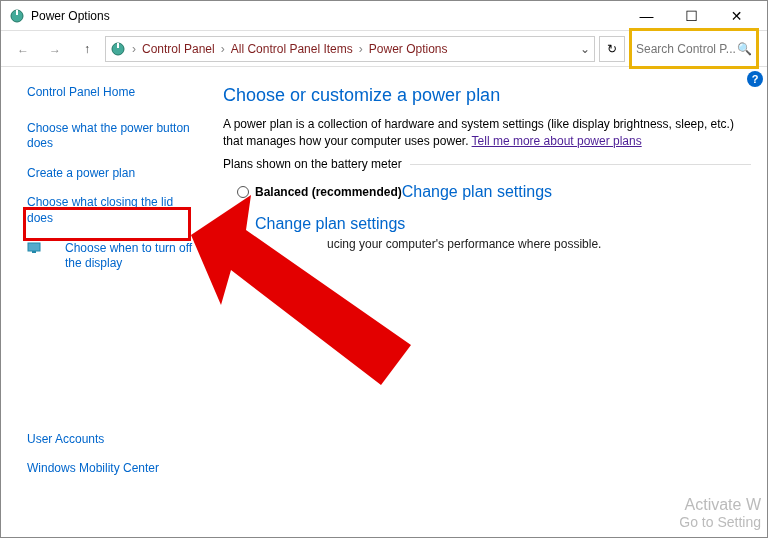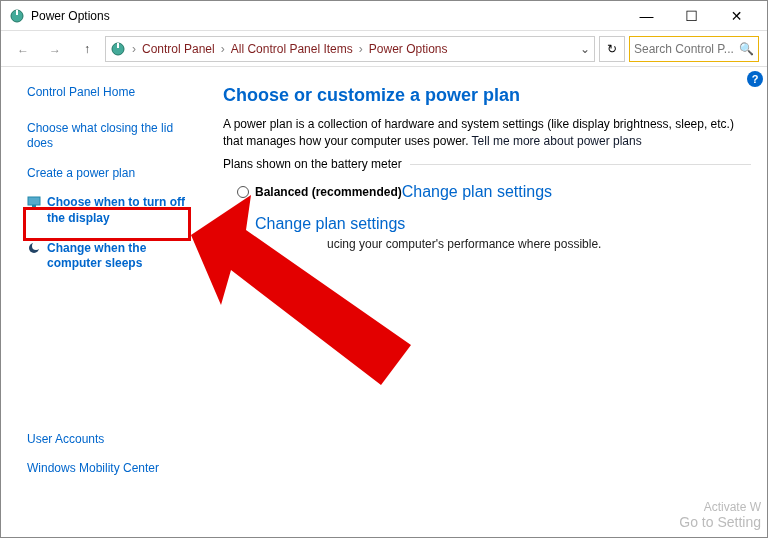--- a/index.html
+++ b/index.html
@@ -10,49 +10,49 @@
   .win-controls { display: flex; gap: 0; }
   .win-control { width: 45px; height: 28px; display: flex; align-items: center; justify-content: center; font-size: 14px; }
   .navbar { height: 36px; display: flex; align-items: center; padding: 0 8px; border-bottom: 1px solid #e0e0e0; gap: 4px; }
   .navbtn { width: 28px; height: 28px; display: flex; align-items: center; justify-content: center; color: #888; }
   .navbtn.up { color: #333; }
   .addressbar { flex: 1; height: 26px; border: 1px solid #ccc; display: flex; align-items: center; padding: 0 4px; gap: 4px; font-size: 12px; }
   .addressbar .crumb { color: #7f1d1d; }
   .addressbar .sep { color: #888; margin: 0 2px; }
   .addressbar .dd { margin-left: auto; color: #555; }
   .refresh { width: 26px; height: 26px; display: flex; align-items: center; justify-content: center; border: 1px solid #ccc; }
-  .searchbox { width: 130px; height: 26px; border: 1px solid #eab308; display: flex; align-items: center; padding: 0 4px; }
+  .searchbox { width: 130px; height: 41px; border: 3px solid #eab308; display: flex; align-items: center; padding: 0 4px; }
   .searchbox input { border: none; outline: none; width: 100%; font-size: 12px; color: #777; }
   .searchbox .sicon { color: #555; margin-left: 2px; }
   .body { display: flex; height: calc(100% - 66px); position: relative; }
   .sidebar { width: 198px; padding: 18px 10px 26px 18px; display: flex; flex-direction: column; position: relative; margin-left: 8px; }
   .sidelink { color: #0066cc; font-size: 12px; margin-bottom: 14px; line-height: 1.3; cursor: pointer; }
   .sidelink.home { margin-bottom: 20px; }
-  .sidelink.with-icon { display: flex; gap: 6px; align-items: flex-start; font-weight: bold; }
+  .sidelink.with-icon { display: flex; gap: 24px; align-items: flex-start; }
   .sidelink .licon { width: 14px; height: 14px; flex-shrink: 0; }
   .redbox { position: absolute; border: 3px solid #e30000; pointer-events: none; }
   .seealso-block { margin-top: auto; padding-bottom: 20px; }
   .seealso { color: #666; margin-bottom: 12px; }
   .content { flex: 1; padding: 18px 16px 10px 16px; position: relative; }
-  .heading { color: #0066cc; font-size: 18px; font-weight: 700; margin-bottom: 10px; }
+  .heading { color: #0066cc; font-size: 18px; font-weight: 400; margin-bottom: 10px; }
   .desc { font-size: 12px; line-height: 1.4; margin-bottom: 8px; }
-  .learnlink { color: #0f172a; }
+  .learnlink { color: #4c1d95; text-decoration: underline; }
   .fieldset-wrap { border-top: 1px solid #ddd; position: relative; }
   .fieldset-title { position: relative; top: -8px; background: #fff; padding-right: 8px; display: inline-block; text-align: right; }
   .plan { margin: 4px 0 14px 14px; }
   .plan-head { display: flex; align-items: center; justify-content: flex-start; }
   .plan-left { display: flex; align-items: center; gap: 6px; }
   .radio { width: 12px; height: 12px; border: 1px solid #555; border-radius: 50%; display: inline-block; }
   .plan-name { font-weight: bold; font-size: 12px; }
   .plan-change { color: #0066cc; font-size: 16px; }
   .plan-desc { font-size: 12px; margin-left: 20px; margin-top: 4px; color: #222; }
   .helpbtn { position: absolute; top: 4px; right: 4px; width: 16px; height: 16px; background: #0066cc; color: #fff; border-radius: 50%; font-size: 11px; display: flex; align-items: center; justify-content: center; font-weight: bold; }
   .arrow-svg { position: absolute; left: 160px; top: 88px; pointer-events: none; z-index: 10; }
   .watermark { position: absolute; bottom: 6px; right: 6px; color: #bbb; font-size: 14px; text-align: right; line-height: 1.2; }
-  .watermark .big { font-size: 12px; }
+  .watermark .big { font-size: 16px; }
 </style>
 </head>
 <body>
 
 <div class="titlebar">
   <svg class="icon" viewBox="0 0 16 16">
       <circle cx="8" cy="8" r="6" fill="#4a9" stroke="#276" stroke-width="1"></circle>
       <rect x="7" y="2" width="2" height="5" fill="#fff"></rect>
     </svg>
   <span class="title">Power Options</span>
@@ -83,35 +83,29 @@
   <div class="refresh">↻</div>
   <div class="searchbox">
     <input placeholder="Search Control P..." style="">
     <span class="sicon">🔍</span>
   </div>
 </div>
 
 <div class="body">
   <div class="sidebar">
     <div class="sidelink home">Control Panel Home</div>
+    <div class="sidelink">Choose what the power button does</div>
+    <div class="sidelink">Create a power plan</div>
     <div class="sidelink">Choose what closing the lid does</div>
-    <div class="sidelink">Create a power plan</div>
     <div class="sidelink with-icon">
       <svg class="licon" viewBox="0 0 14 14">
           <rect x="1" y="2" width="12" height="8" fill="#5ac" stroke="#28a"></rect>
           <rect x="5" y="10" width="4" height="2" fill="#28a"></rect>
         </svg>
       <span>Choose when to turn off the display</span>
-    </div>
-    <div class="sidelink with-icon">
-      <svg class="licon" viewBox="0 0 14 14">
-          <circle cx="7" cy="7" r="5" fill="#246"></circle>
-          <circle cx="9" cy="5" r="4" fill="#fff"></circle>
-        </svg>
-      <span>Change when the computer sleeps</span>
     </div>
     <div class="redbox" style="left:14px; top:140px; width:168px; height:34px;"></div>
 
     <div class="seealso-block">
       <div class="sidelink">User Accounts</div>
       <div class="sidelink">Windows Mobility Center</div>
     </div>
   </div>
 
   <div class="content">

